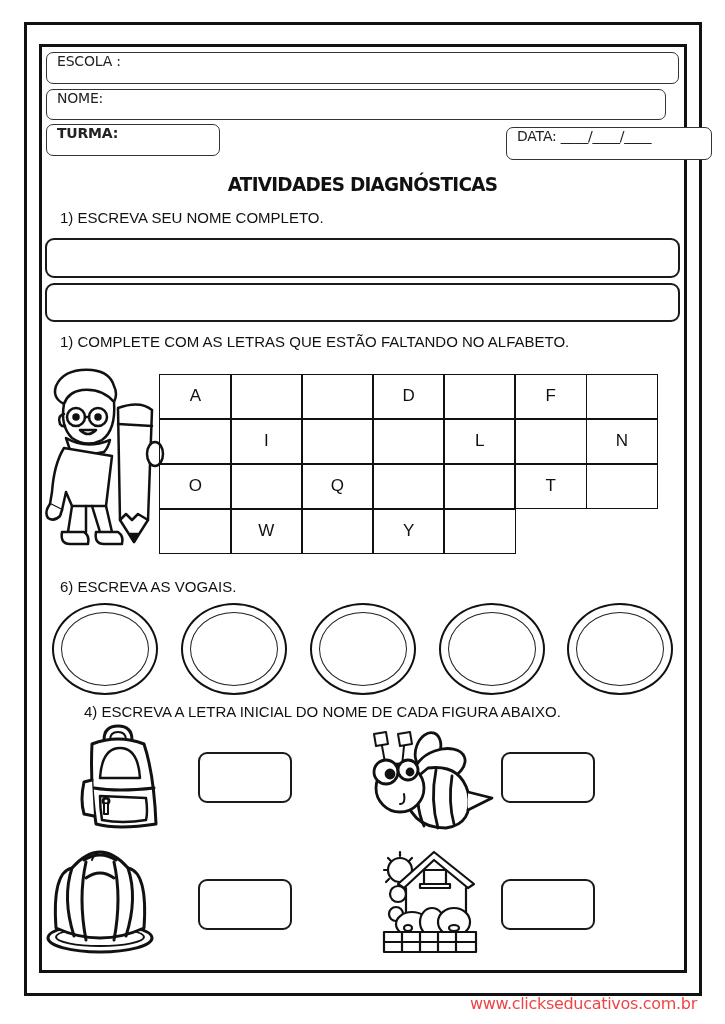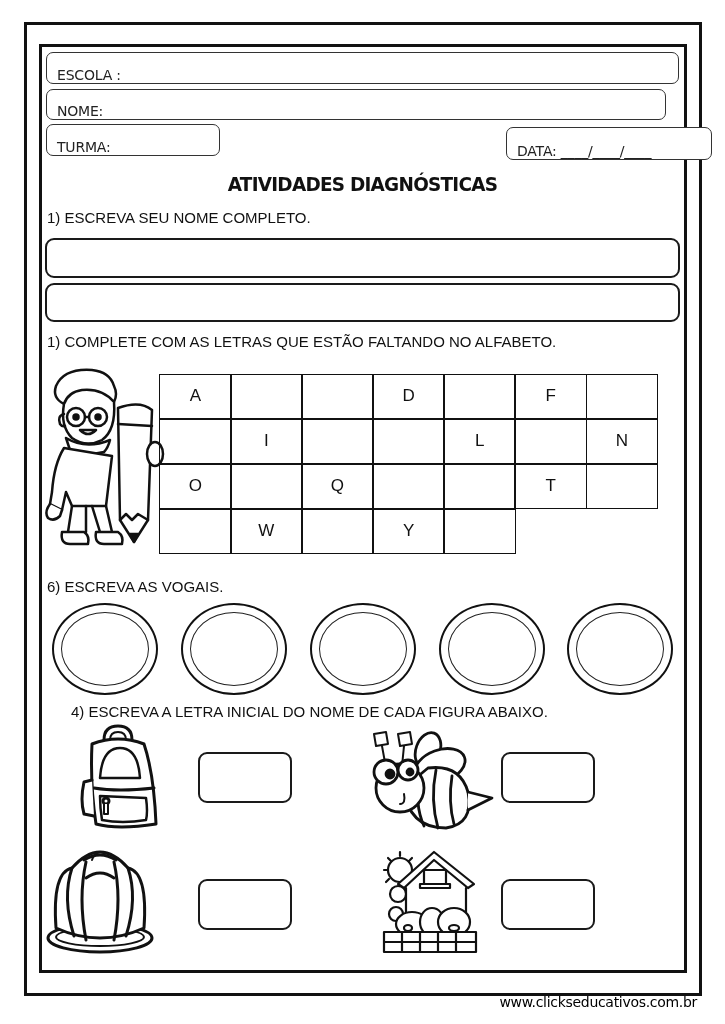--- a/index.html
+++ b/index.html
@@ -4,31 +4,31 @@
   <style>
     * { box-sizing: border-box; margin: 0; padding: 0; }
     html, body { width: 725px; height: 1024px; background: #ffffff; overflow: hidden; }
     body { position: relative; font-family: "Liberation Sans", sans-serif; color: #111; }
 
     .outer-frame { position: absolute; left: 24px; top: 22px; width: 678px; height: 974px; border: 3px solid #111; }
     .inner-frame { position: absolute; left: 39px; top: 44px; width: 648px; height: 929px; border: 3px solid #111; }
 
     .field-box { position: absolute; border: 1.5px solid #333; border-radius: 7px; background: #fff;
                  font-family: "DejaVu Sans", sans-serif; font-size: 14px; color: #222; padding-left: 10px;
-                 display: flex; align-items: flex-end; letter-spacing: -0.2px; }
+                 display: flex; align-items: flex-start; letter-spacing: -0.2px; }
     .escola { left: 46px; top: 52px; width: 633px; height: 32px; }
     .nome   { left: 46px; top: 89px; width: 620px; height: 31px; }
-    .turma  { left: 46px; top: 124px; width: 174px; height: 32px; }
+    .turma  { left: 46px; top: 124px; width: 174px; height: 32px; font-weight: bold; }
     .data   { left: 473px; top: 127px; width: 206px; height: 33px; margin-left: 33px; }
 
     .title { position: absolute; left: 0; width: 725px; top: 172px; text-align: center;
              font-family: "DejaVu Sans", sans-serif; font-weight: bold; font-size: 20px;
              letter-spacing: -0.8px; transform: scaleX(0.92); transform-origin: center; }
 
-    .question { position: absolute; left: 47px; font-family: "Liberation Sans", sans-serif; font-size: 15px; color: #111; }
+    .question { position: absolute; left: 60px; font-family: "Liberation Sans", sans-serif; font-size: 15px; color: #111; }
     .q1 { top: 209px; }
     .q2 { top: 333px; }
     .q3 { top: 578px; }
     .q4 { top: 703px; margin-left: 24px; }
 
     .write-line { position: absolute; left: 45px; width: 635px; border: 2.5px solid #1a1a1a; border-radius: 9px; }
     .wl1 { top: 238px; height: 40px; }
     .wl2 { top: 283px; height: 39px; }
 
     .grid { position: absolute; left: 159px; top: 375px; }
@@ -40,21 +40,21 @@
 
     .illus { position: absolute; }
     .boy { left: 42px; top: 364px; width: 124px; height: 190px; }
 
     .vowel { position: absolute; top: 603px; width: 106px; height: 92px; border: 2px solid #111; border-radius: 50%; }
     .vowel::after { content: ""; position: absolute; left: 7px; top: 7px; right: 7px; bottom: 7px;
                     border: 1.5px solid #222; border-radius: 50%; }
 
     .answer-box { position: absolute; width: 94px; height: 51px; border: 2.5px solid #1a1a1a; border-radius: 9px; background: #fff; }
 
-    .footer { position: absolute; right: 28px; top: 994px; font-family: "DejaVu Sans", sans-serif; font-size: 14px; color: #000000; letter-spacing: -0.3px; }
+    .footer { position: absolute; right: 28px; top: 994px; font-family: "DejaVu Sans", sans-serif; font-size: 16px; color: #ef4444; letter-spacing: -0.3px; }
   </style>
 </head>
 <body>
 
 <div class="outer-frame"></div>
 <div class="inner-frame"></div>
 
 <div class="field-box escola">
   <span>ESCOLA :</span>
 </div>

